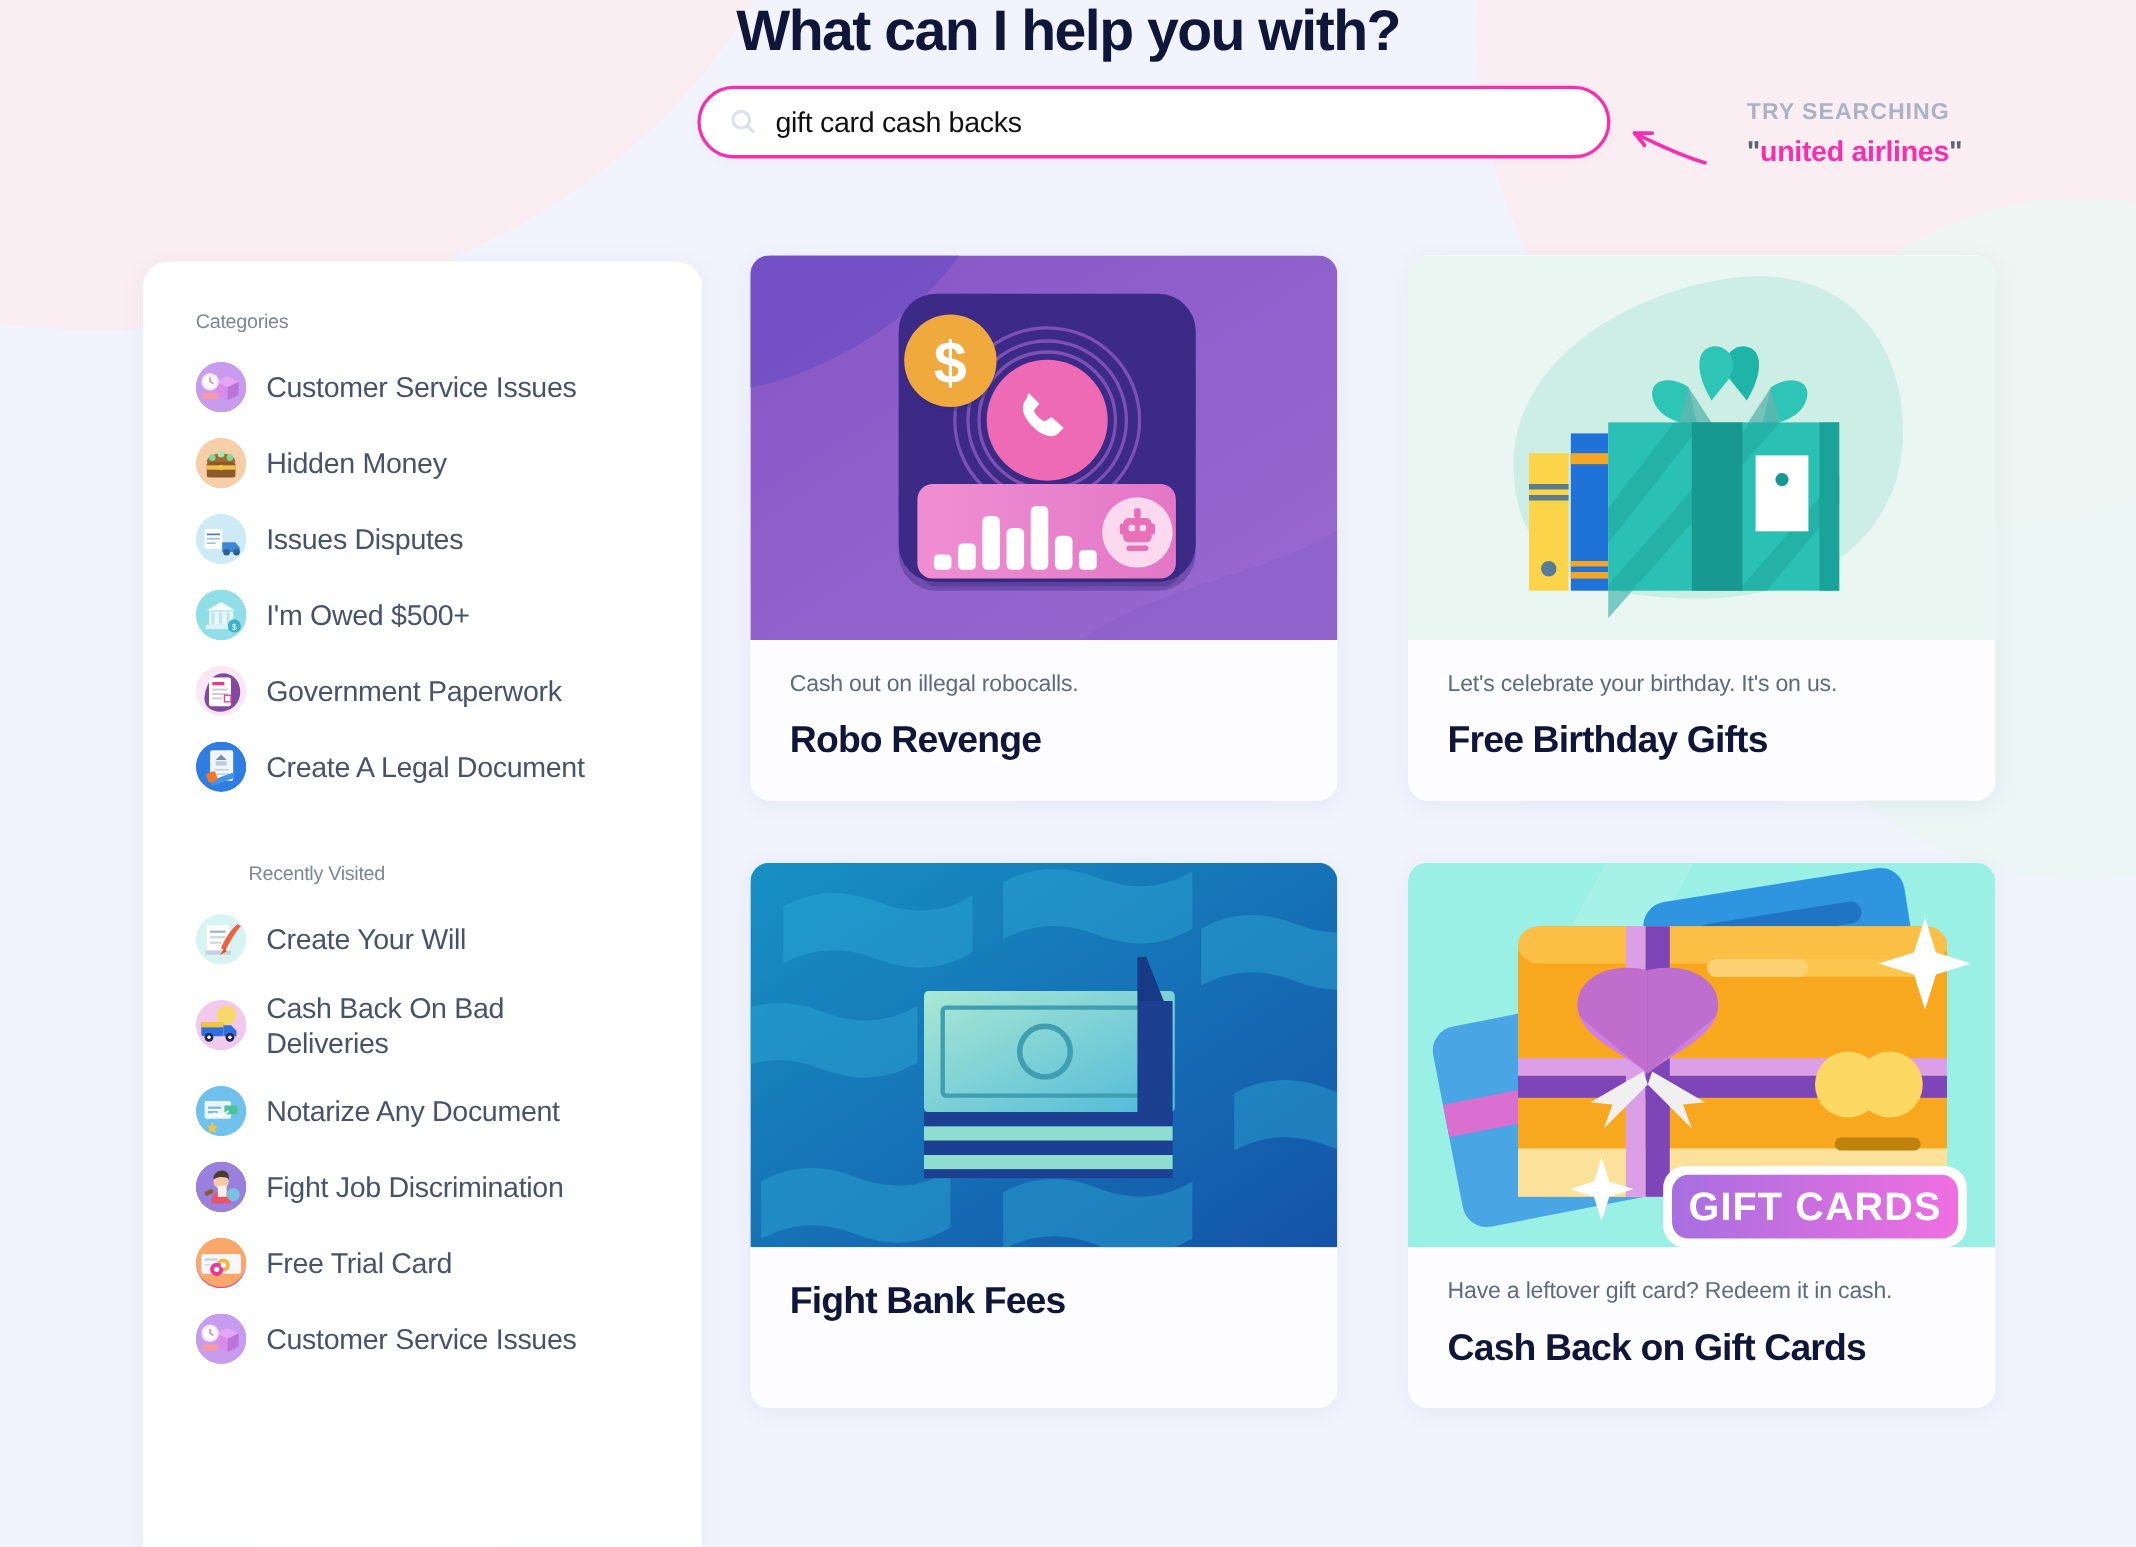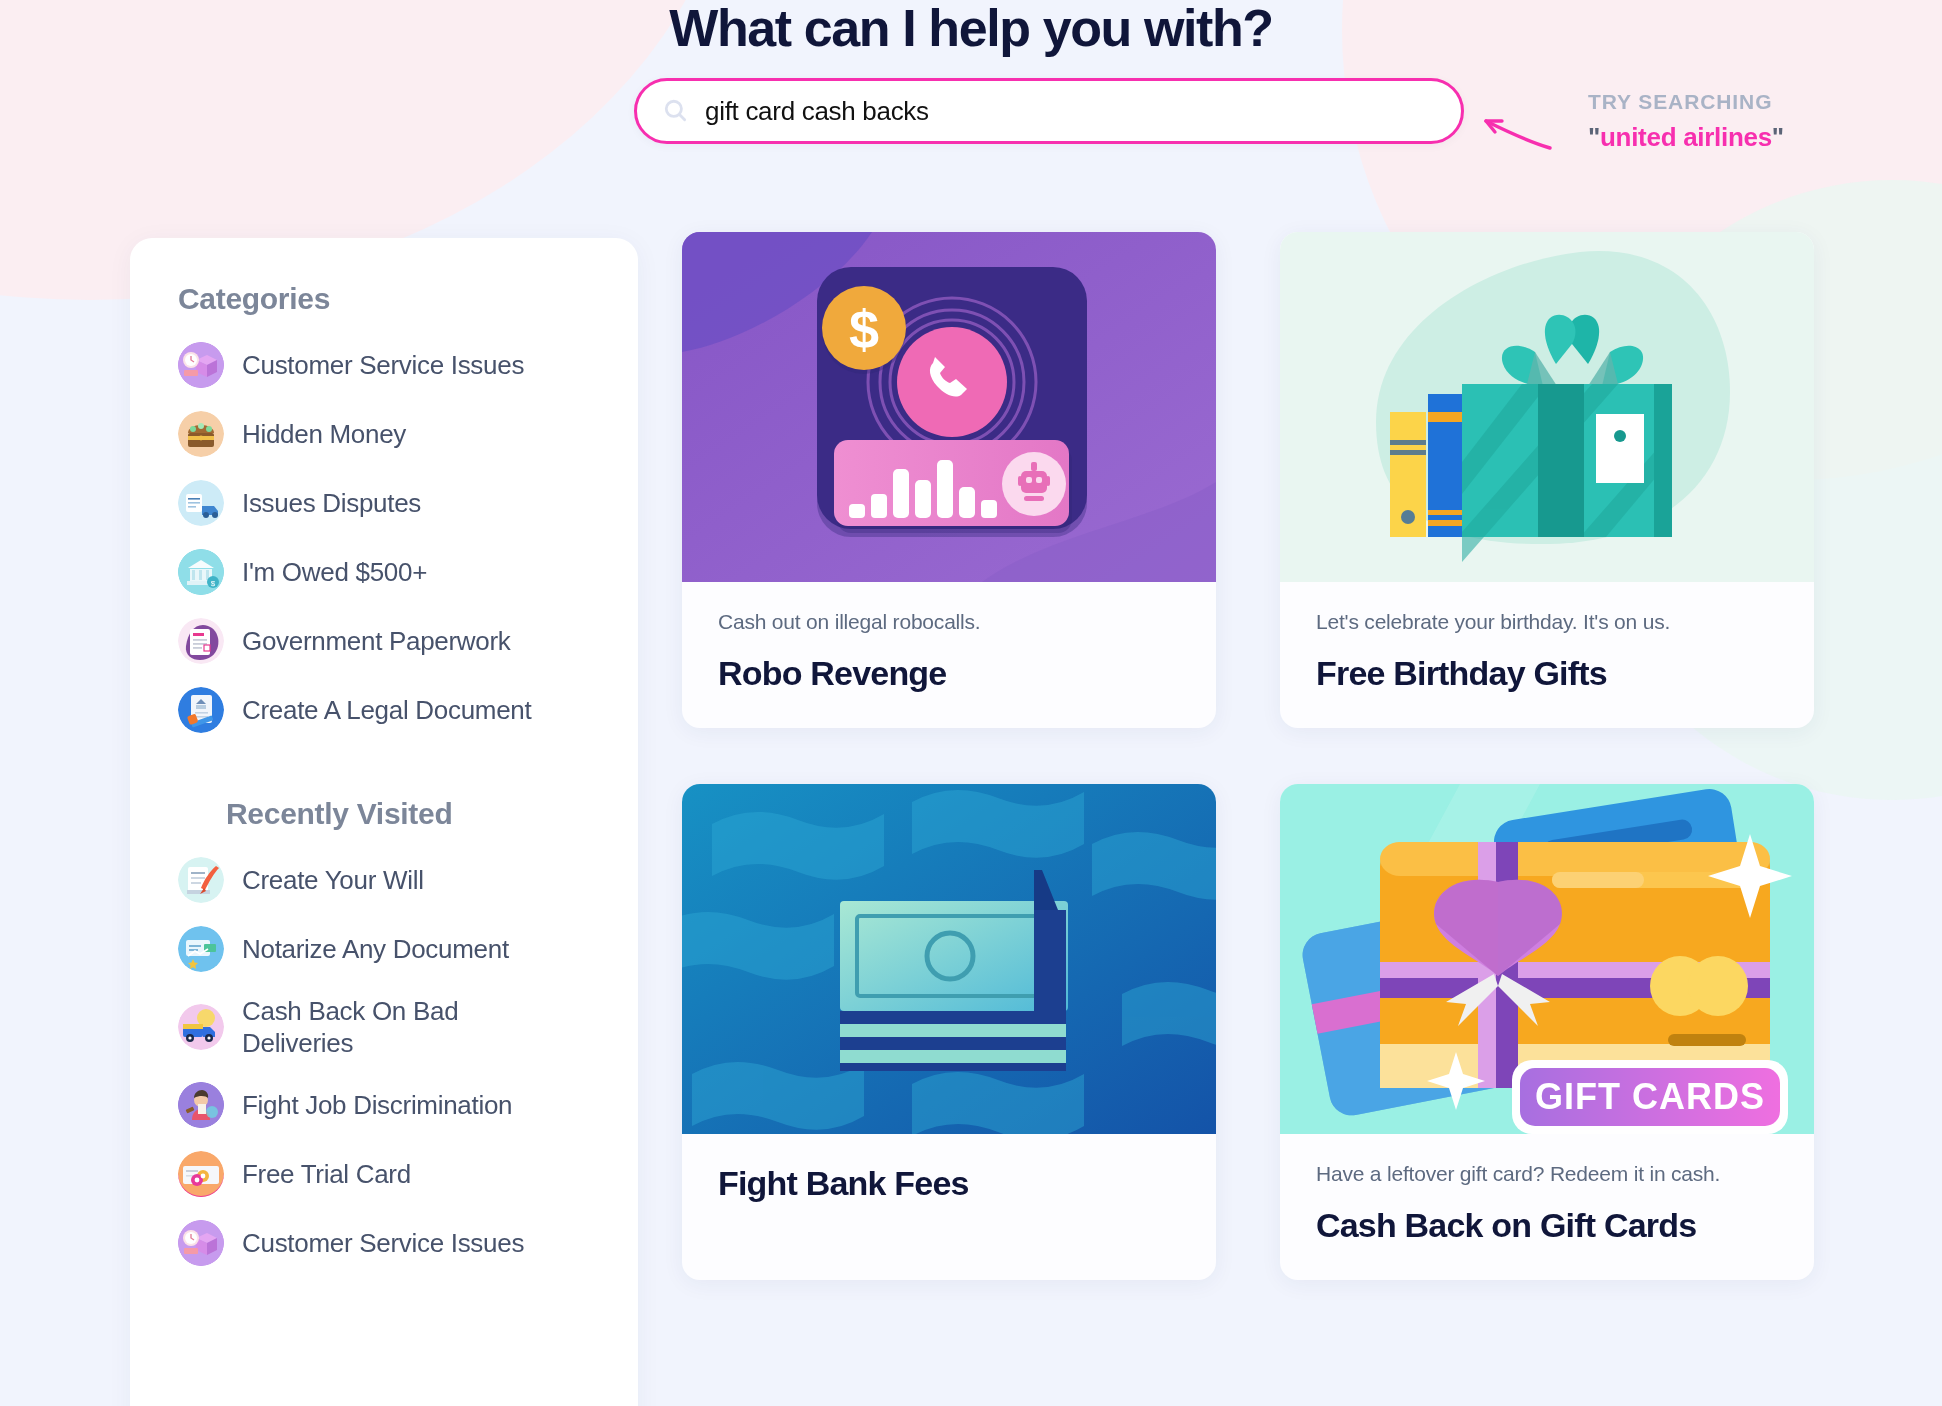--- a/index.html
+++ b/index.html
@@ -63,21 +63,21 @@
   .sidebar {
     position: absolute; left: 130px; top: 238px;
     width: 508px; height: 1250px;
     background: #ffffff;
     border-radius: 22px;
     padding: 44px 0 0 48px;
     box-shadow: 0 4px 26px rgba(40,50,100,.05);
     overflow: hidden;
   }
   .section-title {
-    font-size: 30px; font-weight: 700; color: #7c8699;
+    font-size: 18px; font-weight: 400; color: #7c8699;
     letter-spacing: -.3px; margin-bottom: 26px;
   }
   .section-title.second { margin-top: 64px; margin-left: 48px; }
   .nav-list { list-style: none; }
   .nav-item {
     display: flex; align-items: center; gap: 18px;
     margin-bottom: 18px; cursor: pointer; margin-top: 23px;
   }
   .nav-ico { width: 46px; height: 46px; border-radius: 50%; flex: 0 0 auto; overflow: hidden; position: relative; }
   .nav-ico svg { display: block; width: 46px; height: 46px; }
@@ -248,47 +248,47 @@
               <rect x="9" y="33" width="23" height="4" fill="#c5d3e0"></rect>
               <path d="M38 9c-6 5-12 14-15 22l4 2c4-8 9-17 14-22z" fill="#f3603f"></path>
               <path d="M26 31l-4 6 6-3z" fill="#d94a2c"></path>
             </svg>
           </span>
           <span class="nav-label">Create Your Will</span>
         </li>
         <li class="nav-item">
           <span class="nav-ico">
             <svg viewBox="0 0 46 46">
-              <circle cx="23" cy="23" r="23" fill="#6fc2ee"></circle>
-              <path d="M0 28a23 23 0 0046-4v22H0z" fill="#4fb1e6"></path>
-              <rect x="8" y="14" width="24" height="16" rx="2" fill="#eaf6fd"></rect>
-              <rect x="11" y="19" width="12" height="2" fill="#7fb5d8"></rect>
-              <rect x="11" y="23" width="9" height="2" fill="#7fb5d8"></rect>
-              <rect x="26" y="18" width="12" height="8" rx="1" fill="#4cc49a"></rect>
-              <path d="M10 30l7-5 5 3 8-5" stroke="#fff" stroke-width="1.6" fill="none"></path>
-              <path d="M15 33l1.6 3.4 3.4.6-2.6 2.4.7 3.6-3.1-1.8-3.1 1.8.7-3.6L10 37l3.4-.6z" fill="#f4c43c"></path>
-            </svg>
-          </span>
-          <span class="nav-label">Notarize Any Document</span>
-        </li>
-        <li class="nav-item">
-          <span class="nav-ico">
-            <svg viewBox="0 0 46 46">
               <circle cx="23" cy="23" r="23" fill="#f2c9ec"></circle>
               <circle cx="28" cy="14" r="9" fill="#f7d86b"></circle>
               <rect x="5" y="20" width="20" height="13" rx="2" fill="#2f6fe0"></rect>
               <path d="M25 23h7l5 5v5H25z" fill="#2f6fe0"></path>
               <rect x="5" y="20" width="20" height="5" fill="#f0c63f"></rect>
               <circle cx="12" cy="34" r="4" fill="#1b2a4a"></circle>
               <circle cx="31" cy="34" r="4" fill="#1b2a4a"></circle>
               <circle cx="12" cy="34" r="1.6" fill="#fff"></circle>
               <circle cx="31" cy="34" r="1.6" fill="#fff"></circle>
             </svg>
           </span>
           <span class="nav-label">Cash Back On Bad Deliveries</span>
+        </li>
+        <li class="nav-item">
+          <span class="nav-ico">
+            <svg viewBox="0 0 46 46">
+              <circle cx="23" cy="23" r="23" fill="#6fc2ee"></circle>
+              <path d="M0 28a23 23 0 0046-4v22H0z" fill="#4fb1e6"></path>
+              <rect x="8" y="14" width="24" height="16" rx="2" fill="#eaf6fd"></rect>
+              <rect x="11" y="19" width="12" height="2" fill="#7fb5d8"></rect>
+              <rect x="11" y="23" width="9" height="2" fill="#7fb5d8"></rect>
+              <rect x="26" y="18" width="12" height="8" rx="1" fill="#4cc49a"></rect>
+              <path d="M10 30l7-5 5 3 8-5" stroke="#fff" stroke-width="1.6" fill="none"></path>
+              <path d="M15 33l1.6 3.4 3.4.6-2.6 2.4.7 3.6-3.1-1.8-3.1 1.8.7-3.6L10 37l3.4-.6z" fill="#f4c43c"></path>
+            </svg>
+          </span>
+          <span class="nav-label">Notarize Any Document</span>
         </li>
         <li class="nav-item">
           <span class="nav-ico">
             <svg viewBox="0 0 46 46">
               <circle cx="23" cy="23" r="23" fill="#8e73d8"></circle>
               <circle cx="23" cy="23" r="23" fill="#9a80de"></circle>
               <circle cx="23" cy="18" r="7" fill="#f3c9a8"></circle>
               <path d="M16 16c0-5 4-8 8-8s7 4 6 8c-2-2-8-3-14 0z" fill="#4a3a2f"></path>
               <path d="M14 38c0-7 4-11 9-11s9 4 9 11z" fill="#e8546b"></path>
               <rect x="20" y="22" width="8" height="10" fill="#f8f2ea"></rect>

